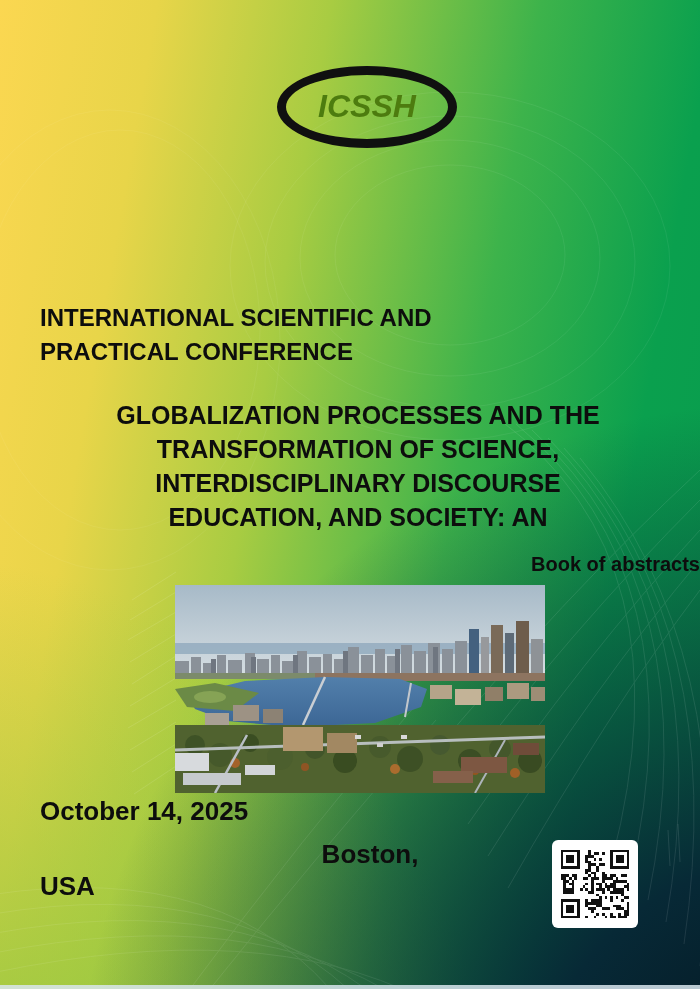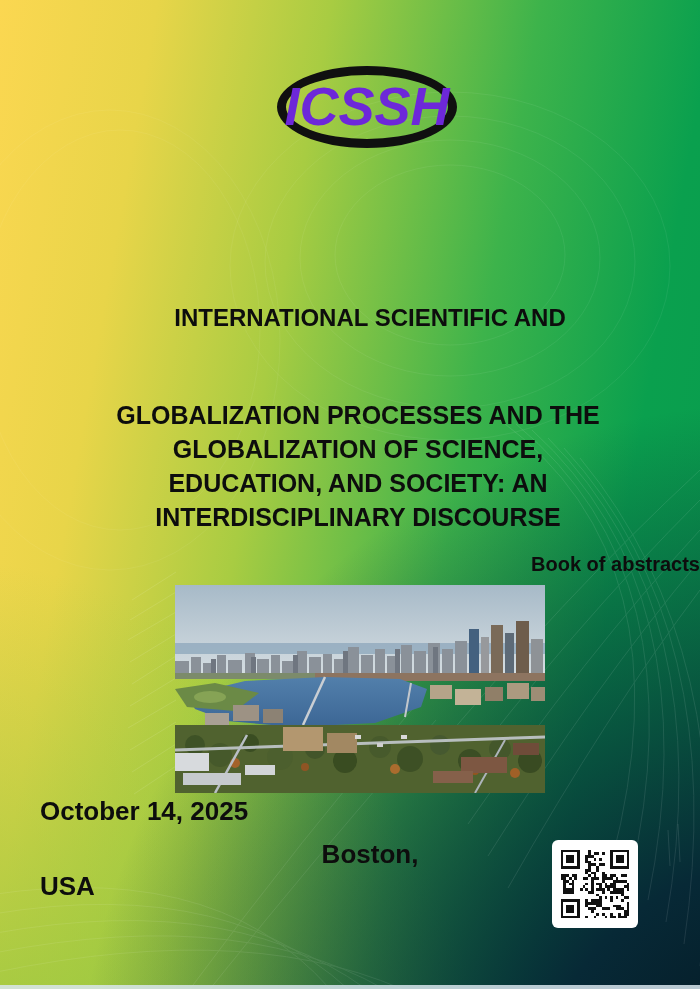--- a/index.html
+++ b/index.html
@@ -12,24 +12,24 @@
       linear-gradient(100deg, #fbd751 0%, #e8d549 18%, #a8cc42 38%, #3db34b 62%, #0aa04e 82%, #0a9b4d 100%);
   }
   .bg-decor{position:absolute;left:0;top:0;pointer-events:none;}
   .page{position:absolute;inset:0;color:#0d0d0d;}
   .logo{
     position:absolute;left:277px;top:66px;width:180px;height:82px;
     border:9px solid #101010;border-radius:50%;
     display:flex;align-items:center;justify-content:center;box-sizing:border-box;
   }
   .logo-text{
-    font-weight:bold;font-style:italic;font-size:54px;letter-spacing:0px;
-    color:#6d28d9;transform:translateY(-1px);
+    font-weight:bold;font-style:italic;font-size:32px;letter-spacing:0px;
+    color:#4d7c0f;transform:translateY(-1px);
   }
-  .conf-heading{position:absolute;left:40px;width:660px;top:301px;font-size:24px;font-weight:bold;line-height:34px;text-align:center;}
+  .conf-heading{position:absolute;left:40px;width:660px;top:301px;font-size:24px;font-weight:bold;line-height:34px;text-align:left;}
   .main-title{position:absolute;left:28px;width:660px;top:398px;font-size:25px;font-weight:bold;line-height:34px;text-align:center;}
   .subtitle{position:absolute;left:40px;width:660px;top:553px;font-size:20px;font-weight:bold;text-align:right;}
   .photo{position:absolute;left:175px;top:585px;width:370px;height:208px;overflow:hidden;}
   .event-date{position:absolute;left:40px;width:660px;top:796px;font-size:26px;font-weight:bold;text-align:left;}
   .event-city{position:absolute;left:40px;width:660px;top:839px;font-size:26px;font-weight:bold;text-align:center;}
   .event-country{position:absolute;left:40px;width:660px;top:871px;font-size:26px;font-weight:bold;text-align:left;}
   .qr{
     position:absolute;left:552px;top:840px;width:86px;height:88px;
     background:#ffffff;border-radius:6px;display:flex;align-items:center;justify-content:center;
   }
@@ -91,27 +91,28 @@
       </g>
     </g>
   </svg>
 
   <div class="logo">
     <span class="logo-text">ICSSH</span>
   </div>
 
   <div class="conf-heading">
     <div>INTERNATIONAL SCIENTIFIC AND</div>
+    <div>PRACTICAL CONFERENCE</div>
   </div>
 
   <div class="main-title">
     <div>GLOBALIZATION PROCESSES AND THE</div>
-    <div>GLOBALIZATION OF SCIENCE,</div>
+    <div>TRANSFORMATION OF SCIENCE,</div>
+    <div>INTERDISCIPLINARY DISCOURSE</div>
     <div>EDUCATION, AND SOCIETY: AN</div>
-    <div>INTERDISCIPLINARY DISCOURSE</div>
   </div>
 
   <div class="subtitle">Book of abstracts</div>
 
   <div class="photo">
     <svg width="370" height="208" viewBox="0 0 370 208">
       <defs>
         <linearGradient id="skyG" x1="0" y1="0" x2="0" y2="1">
           <stop offset="0" stop-color="#a7bac8"></stop>
             <stop offset="1" stop-color="#d6dee2"></stop>

